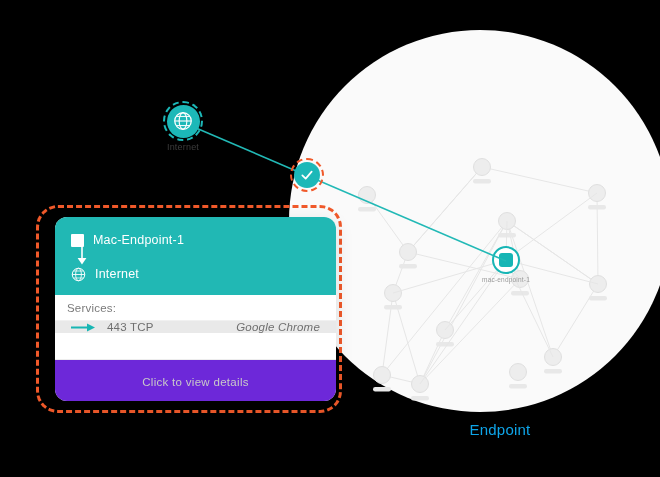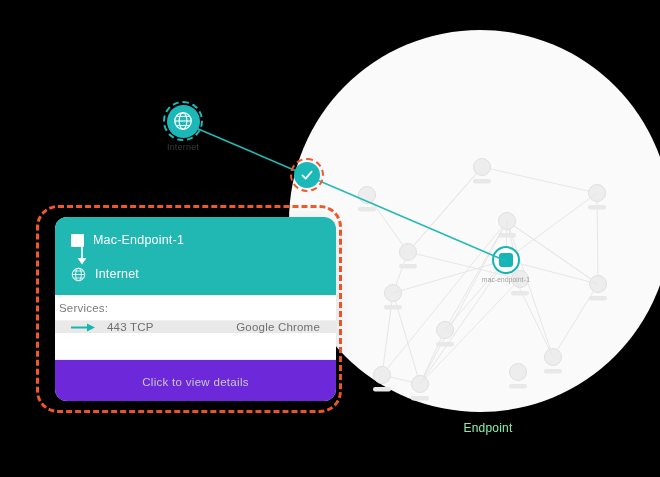--- a/index.html
+++ b/index.html
@@ -12,22 +12,22 @@
 
   
   .cluster-bubble{
     position:absolute;left:289px;top:30px;width:382px;height:382px;
     border-radius:50%;
     background:#fafafa;
     box-shadow:0 3px 14px rgba(0,0,0,0.16);
   }
   .cluster-svg{position:absolute;left:289px;top:30px;width:382px;height:382px;}
   .cluster-label{
-    position:absolute;left:388px;top:421px;width:200px;
-    text-align:center;font-size:12px;color:#86efac;letter-spacing:.2px;
+    position:absolute;left:400px;top:421px;width:200px;
+    text-align:center;font-size:15px;color:#0ea5e9;letter-spacing:.2px;
   }
 
   
   .link-svg{position:absolute;left:0;top:0;width:660px;height:477px;pointer-events:none;}
 
   
   .internet-node{position:absolute;left:163px;top:101px;width:40px;height:40px;}
   .internet-node .ring{
     position:absolute;inset:0;border-radius:50%;
     border:2.5px dashed #1cb8b8;box-sizing:border-box;
@@ -83,30 +83,30 @@
   .tt-row{display:flex;align-items:center;gap:9px;height:20px;}
   .tt-row .sq{
     width:13px;height:13px;background:#ffffff;border-radius:1px;flex:0 0 13px;
   }
   .tt-row .globe{width:15px;height:15px;flex:0 0 15px;display:block;}
   .tt-host{font-size:12.5px;color:#ffffff;letter-spacing:.2px;}
   .tt-arrow-down{
     position:absolute;left:20px;top:30px;width:14px;height:19px;
   }
   .tt-services-label{
-    padding:7px 16px 6px 4px;font-size:11.5px;color:#7a7a7a;letter-spacing:.2px;
+    padding:7px 16px 6px 12px;font-size:11.5px;color:#7a7a7a;letter-spacing:.2px;
     border-bottom:1px solid #f1f1f1;
   }
   .tt-service-row{
     display:flex;align-items:center;background:#e9e9e9;
     padding:0 16px;font-size:11.5px;color:#6f6f6f;letter-spacing:.2px;
   }
   .tt-service-row .svc-arrow{width:26px;height:11px;flex:0 0 26px;margin-right:10px;}
   .tt-port{flex:0 0 auto;}
-  .tt-app{margin-left:auto;}
+  .tt-app{margin-left:auto;font-style:italic;}
   .tt-spacer{height:26px;background:#ffffff;border-bottom:1px solid #ededed;}
   .tt-footer{
     height:44px;display:flex;align-items:center;justify-content:center;
     font-size:11.5px;color:#c9c9c9;letter-spacing:.3px;background:#6d28d9;
   }
 </style>
 </head>
 <body>
 
 <div id="stage">

